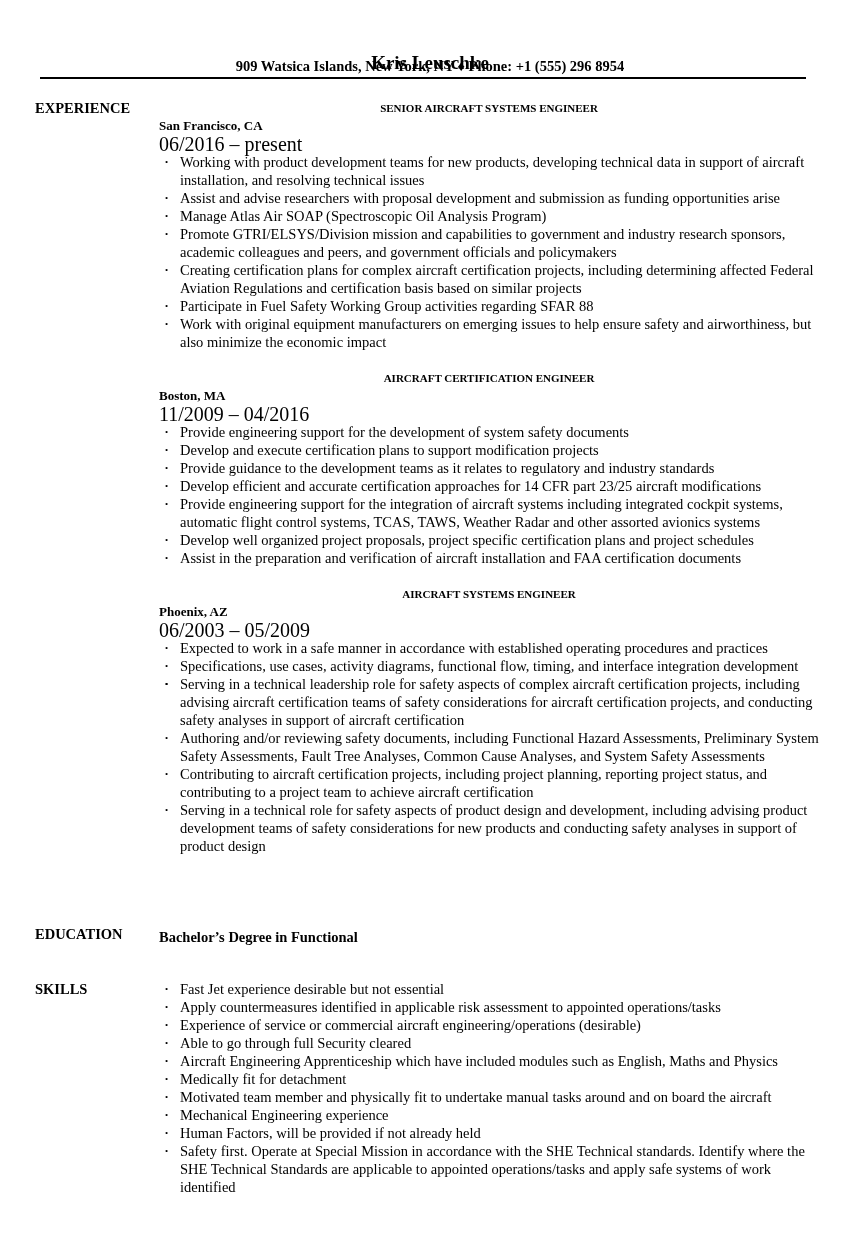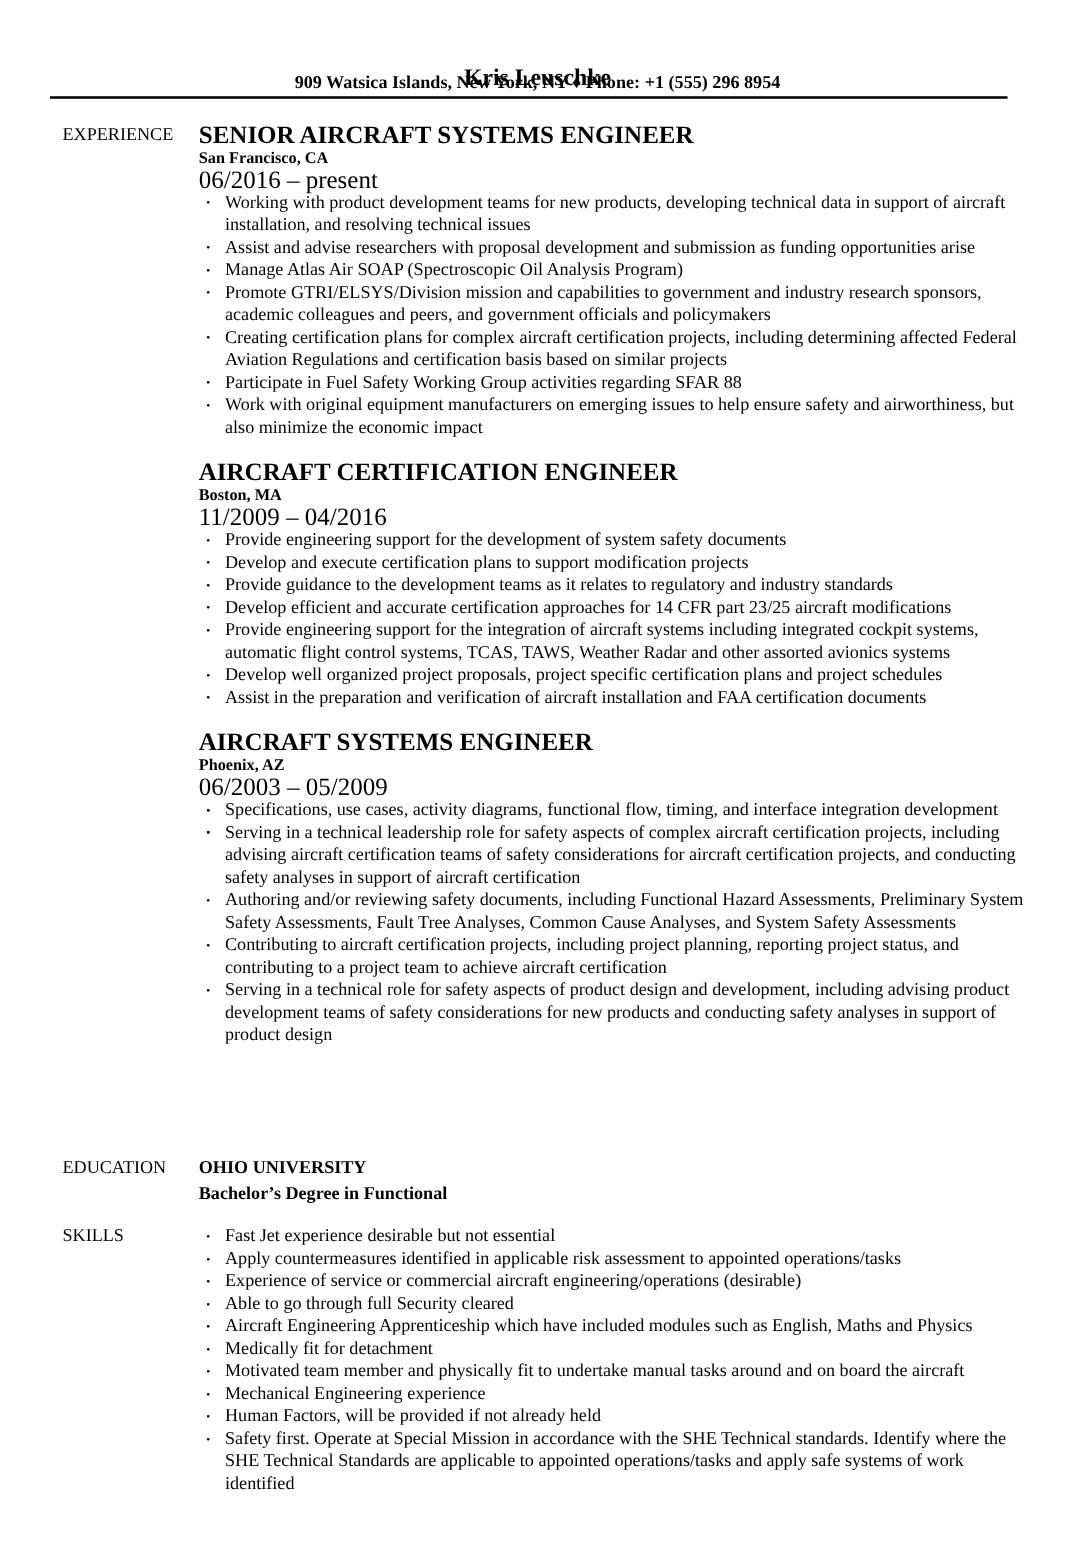--- a/index.html
+++ b/index.html
@@ -16,26 +16,26 @@
     position: absolute; left: 0; right: 0; top: 58px;
     font-size: 14.5px; font-weight: bold; text-align: center;
   }
   .rule {
     position: absolute; left: 40px; width: 766px; top: 77px;
     height: 2px; background: #000;
   }
   .section { position: absolute; left: 0; width: 860px; }
   .section-label {
     position: absolute; left: 35px; top: 0;
-    font-size: 14.5px; font-weight: normal; line-height: 18px; margin-left: 15px;
+    font-size: 14.5px; font-weight: bold; line-height: 18px;
   }
   .section-body { position: absolute; left: 159px; width: 660px; top: 0; }
   .job { margin: 0; }
   .job + .job { margin-top: 18px; }
-  .job-title { font-size: 20px; font-weight: bold; line-height: 18px; }
+  .job-title { font-size: 11px; font-weight: bold; line-height: 18px; text-align: center; }
   .job-location { font-size: 13px; font-weight: bold; line-height: 18px; }
   .job-dates { font-size: 20px; line-height: 18px; }
   ul.bullets { list-style: none; margin: 0; padding: 0; }
   ul.bullets li {
     position: relative; padding-left: 21px;
     font-size: 14.5px; line-height: 18px;
   }
   ul.bullets li .dot {
     position: absolute; left: 6px; top: 0; font-size: 9px; line-height: 18px;
   }
@@ -79,36 +79,35 @@
             <li><span class="dot">•</span><span>Provide engineering support for the integration of aircraft systems including integrated cockpit systems, automatic flight control systems, TCAS, TAWS, Weather Radar and other assorted avionics systems</span></li>
             <li><span class="dot">•</span><span>Develop well organized project proposals, project specific certification plans and project schedules</span></li>
             <li><span class="dot">•</span><span>Assist in the preparation and verification of aircraft installation and FAA certification documents</span></li>
           </ul>
         </div>
         <div class="job">
           <div class="job-title">AIRCRAFT SYSTEMS ENGINEER</div>
           <div class="job-location">Phoenix, AZ</div>
           <div class="job-dates">06/2003 – 05/2009</div>
           <ul class="bullets">
-            <li><span class="dot">•</span></li>
+            <li><span class="dot">•</span><span>Expected to work in a safe manner in accordance with established operating procedures and practices</span></li>
             <li><span class="dot">•</span><span>Specifications, use cases, activity diagrams, functional flow, timing, and interface integration development</span></li>
             <li><span class="dot">•</span></li>
             <li><span class="dot">•</span><span>Serving in a technical leadership role for safety aspects of complex aircraft certification projects, including advising aircraft certification teams of safety considerations for aircraft certification projects, and conducting safety analyses in support of aircraft certification</span></li>
             <li><span class="dot">•</span><span>Authoring and/or reviewing safety documents, including Functional Hazard Assessments, Preliminary System Safety Assessments, Fault Tree Analyses, Common Cause Analyses, and System Safety Assessments</span></li>
             <li><span class="dot">•</span><span>Contributing to aircraft certification projects, including project planning, reporting project status, and contributing to a project team to achieve aircraft certification</span></li>
             <li><span class="dot">•</span><span>Serving in a technical role for safety aspects of product design and development, including advising product development teams of safety considerations for new products and conducting safety analyses in support of product design</span></li>
           </ul>
         </div>
       </div>
   </div>
 
   <div class="section" style="top:925px;">
     <div class="section-label">EDUCATION</div>
     <div class="section-body">
-      <div class="edu-school">OHIO UNIVERSITY</div>
       <div class="edu-degree">Bachelor’s Degree in Functional</div>
     </div>
   </div>
 
   <div class="section" style="top:980px;">
     <div class="section-label">SKILLS</div>
     <div class="section-body">
       <ul class="bullets" id="skills-list">
           <li><span class="dot">•</span><span>Fast Jet experience desirable but not essential</span></li>
           <li><span class="dot">•</span><span>Apply countermeasures identified in applicable risk assessment to appointed operations/tasks</span></li>

